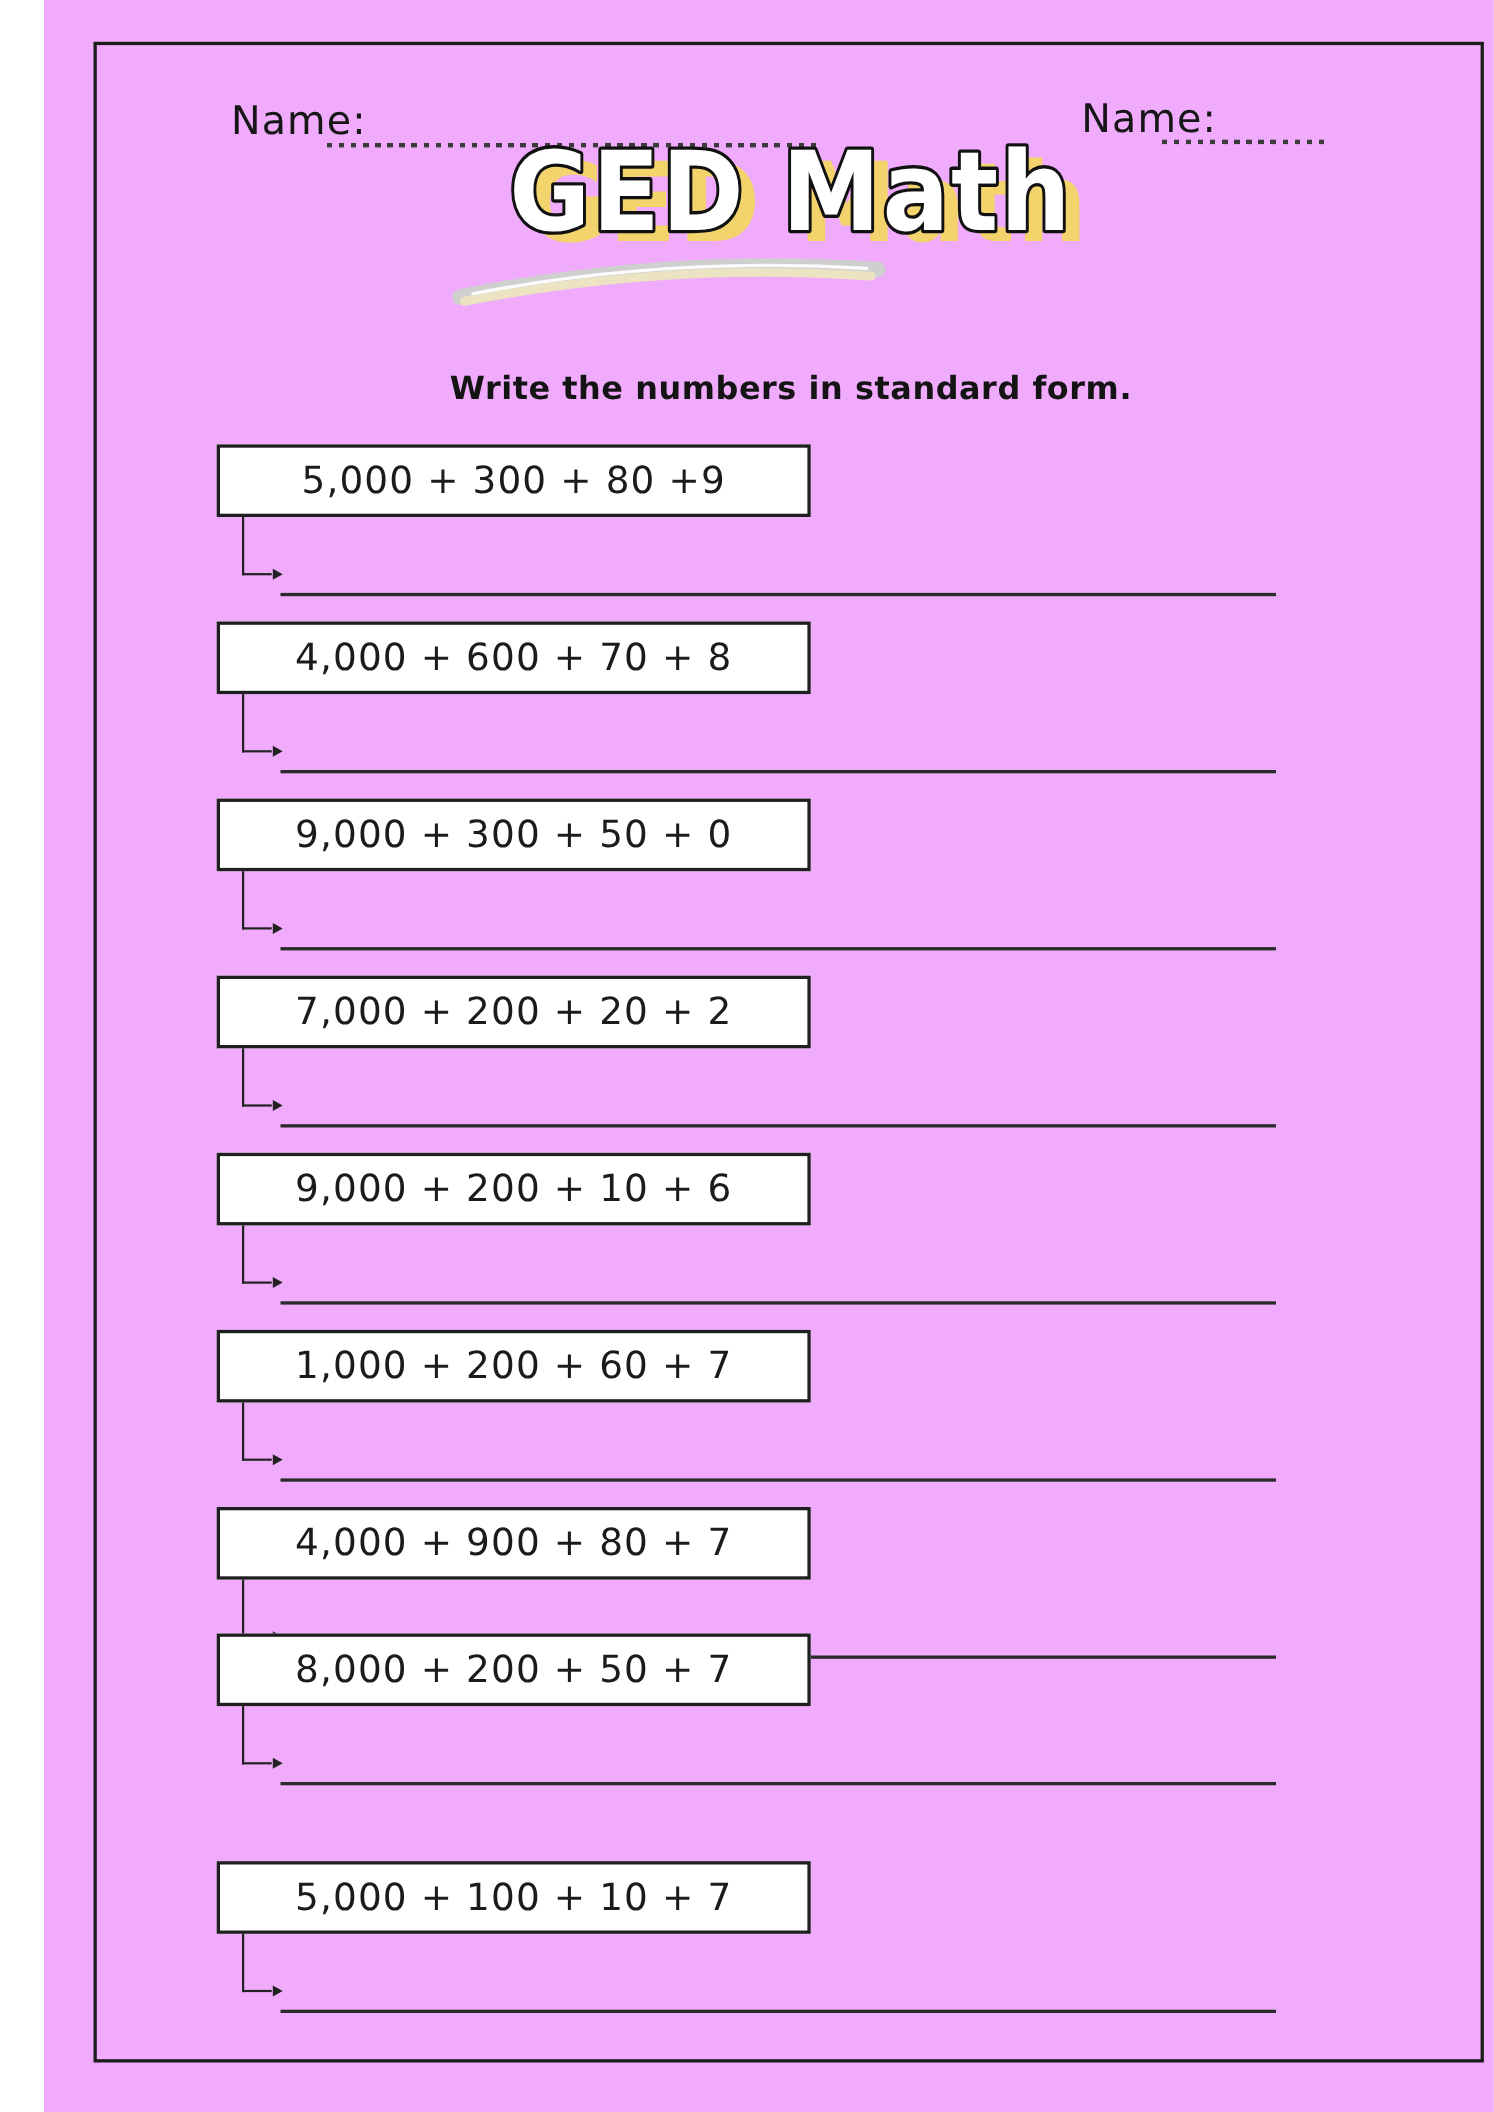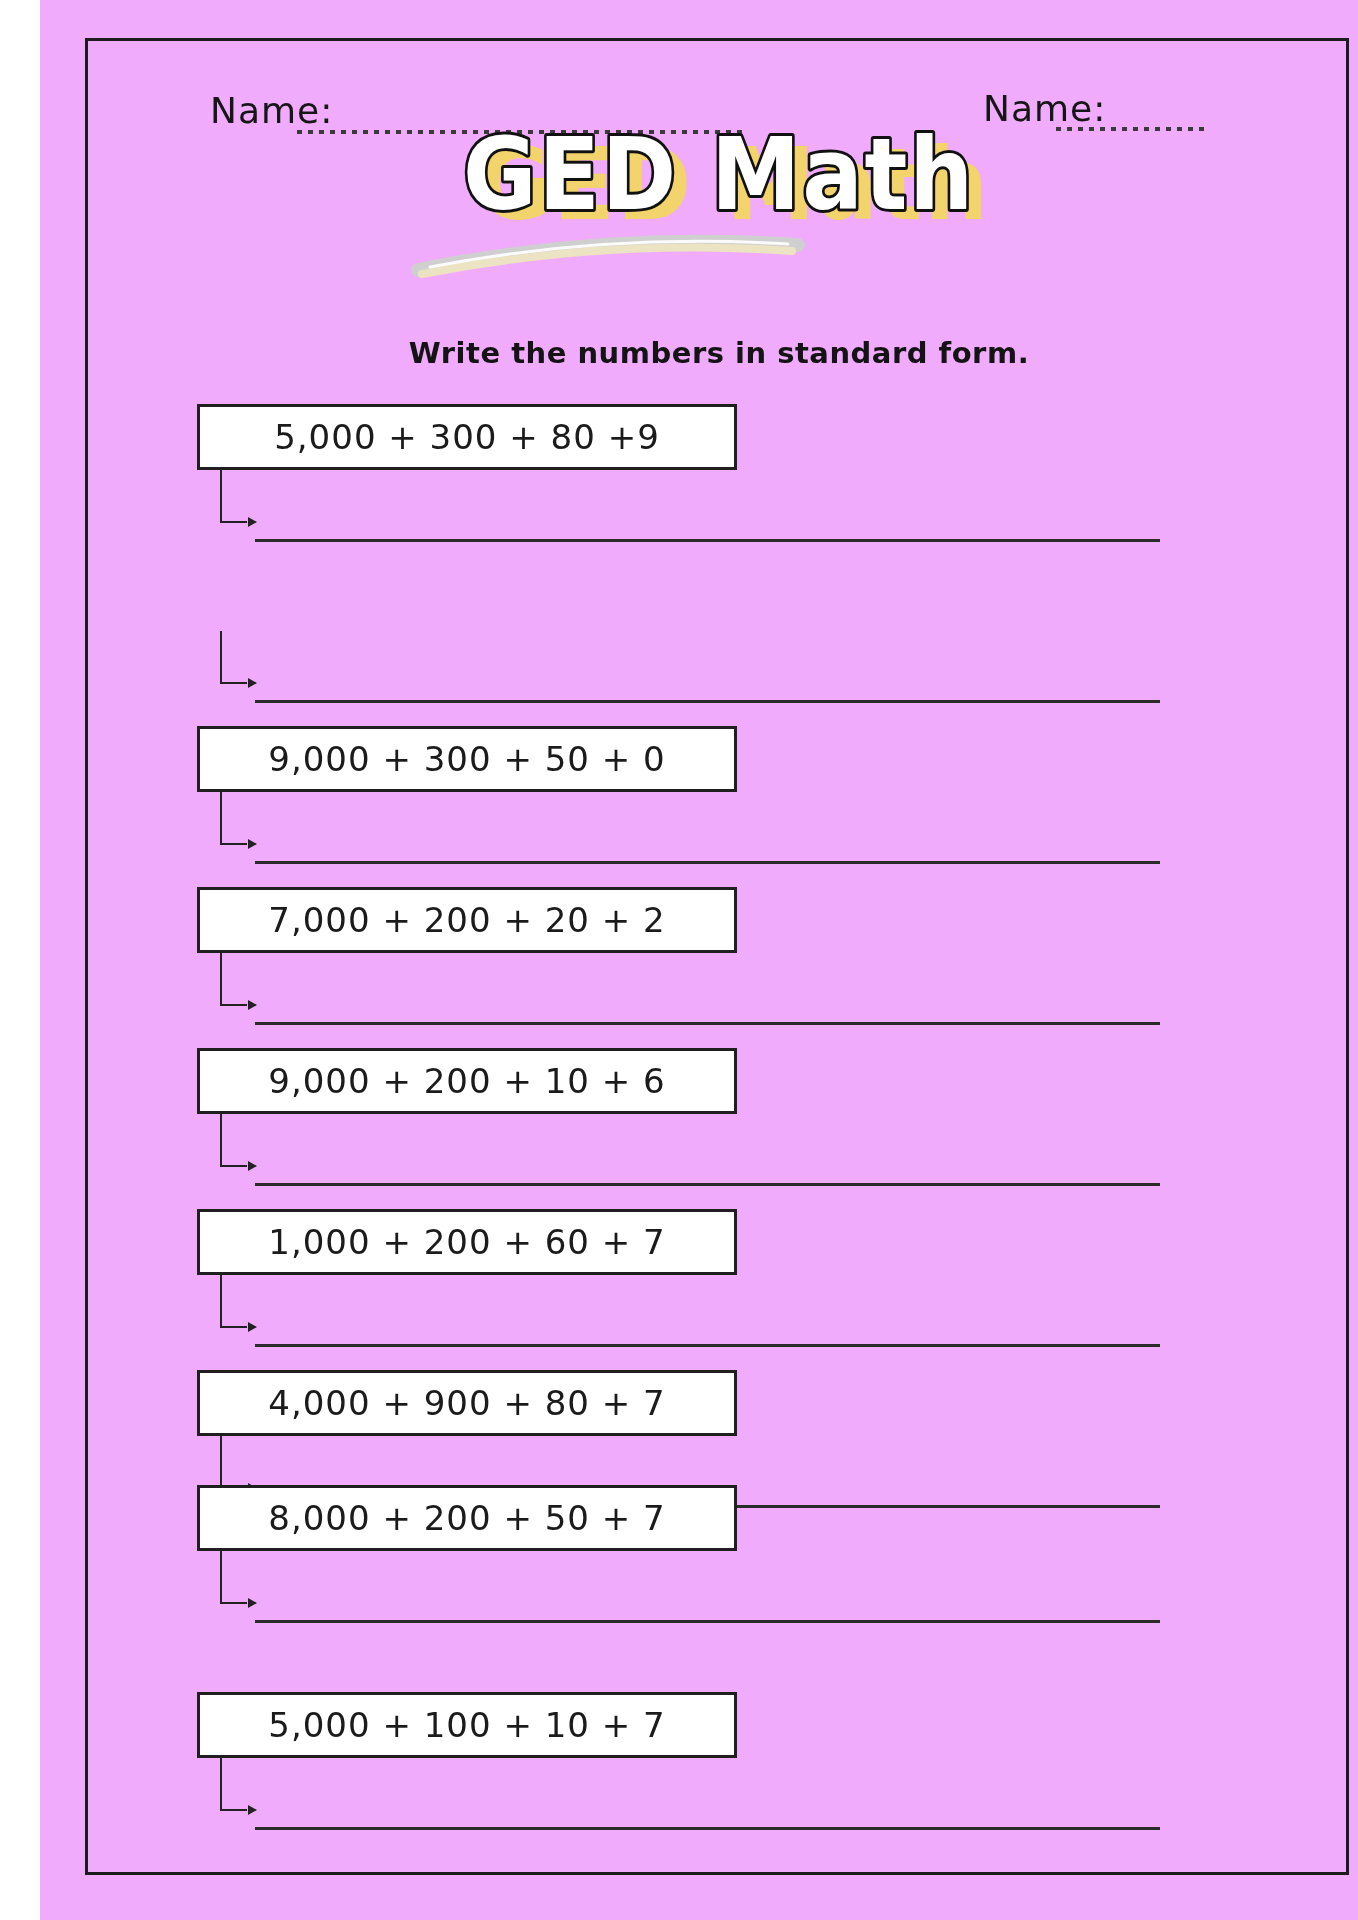--- a/index.html
+++ b/index.html
@@ -73,20 +73,21 @@
 
   <div class="subtitle">Write the numbers in standard form.</div>
 
   <div class="problem" style="top:404px">
     <div class="qbox">5,000 + 300 + 80 +9</div>
     <div class="arrow"></div>
     <div class="ans-line"></div>
   </div>
 
   <div class="problem" style="top:565px">
+    <div class="qbox">4,000 + 600 + 70 + 8</div>
     <div class="arrow"></div>
     <div class="ans-line"></div>
   </div>
 
   <div class="problem" style="top:726px">
     <div class="qbox">9,000 + 300 + 50 + 0</div>
     <div class="arrow"></div>
     <div class="ans-line"></div>
   </div>
 

